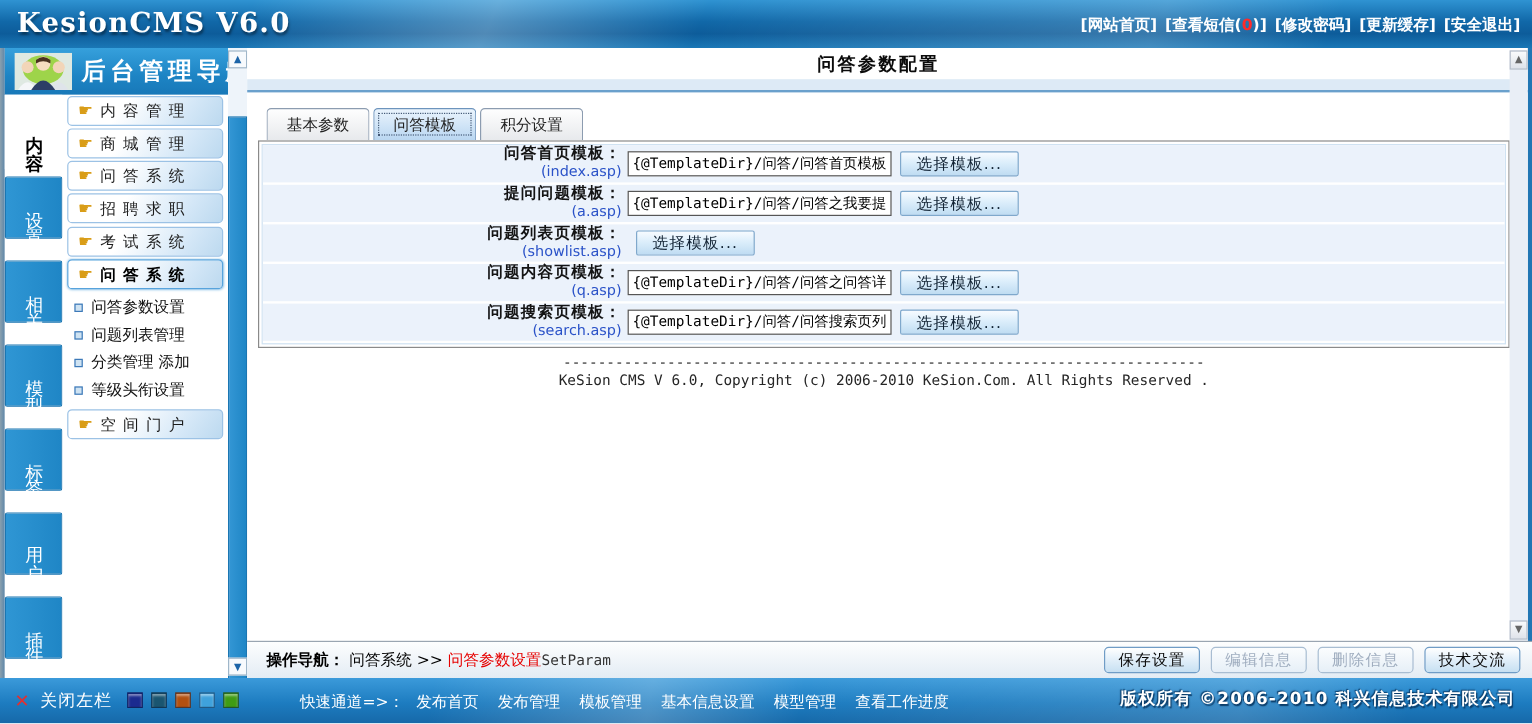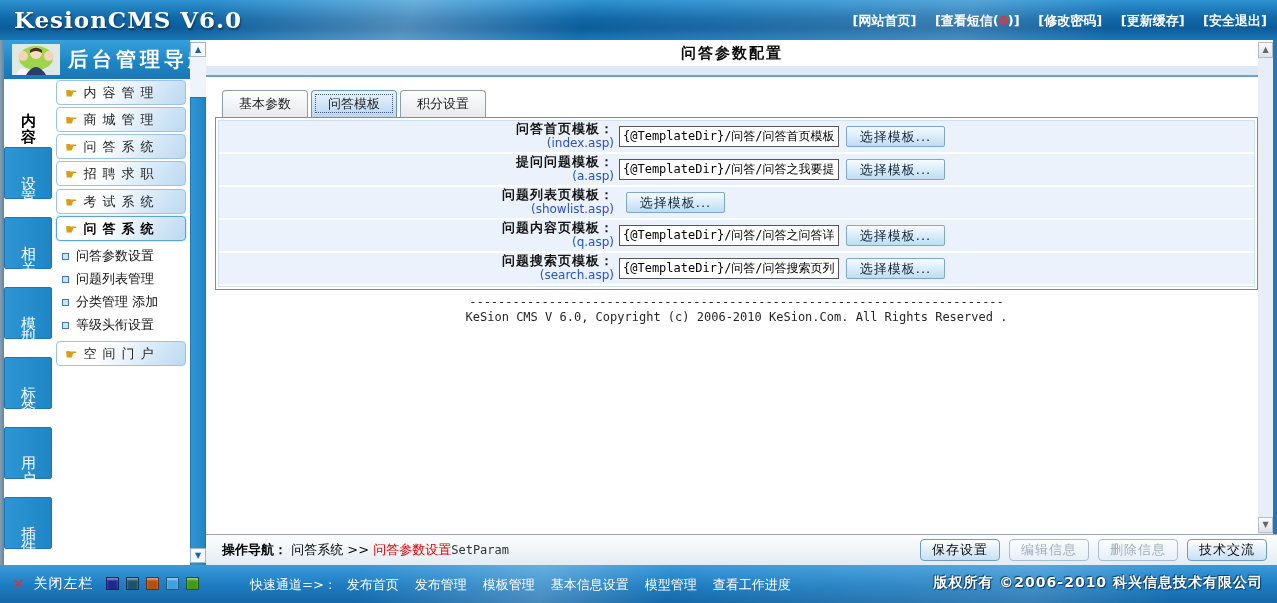--- a/index.html
+++ b/index.html
@@ -11,21 +11,21 @@
   .topbar { position:absolute; left:0; top:0; width:1277px; height:40px;
     background:linear-gradient(180deg,#2f93d2 0%,#1168a8 45%,#0d5c9a 70%,#1a77b6 100%); overflow:hidden; }
   .topbar::before { content:""; position:absolute; left:-80px; top:-30px; width:1450px; height:90px;
     background:linear-gradient(115deg,rgba(255,255,255,0) 20%,rgba(255,255,255,.28) 34%,rgba(255,255,255,0) 46%,rgba(255,255,255,.18) 72%,rgba(255,255,255,0) 82%);
     transform:rotate(-2deg); pointer-events:none; }
   .logo { position:absolute; left:14px; top:6px; color:#fff; font-family:"DejaVu Serif","Liberation Serif",serif;
     font-size:23px; font-weight:bold; letter-spacing:1px; text-shadow:1px 2px 2px rgba(0,0,0,.4); }
   .topdate { position:absolute; left:226px; top:12px; color:#fff; font-size:13px; font-weight:bold; }
   .topdate .lunar { text-decoration:underline; cursor:pointer; }
   .toplinks { position:absolute; right:10px; top:12px; color:#fff; font-size:13px; font-weight:bold; }
-  .toplinks a { color:#fff; text-decoration:none; margin-left:14px; cursor:pointer; }
+  .toplinks a { color:#fff; text-decoration:none; margin-left:2px; cursor:pointer; }
   .msg-count { color:#ff2a2a; }
 
   
   .win-border-left { position:absolute; left:0; top:40px; width:4px; height:525px;
     background:linear-gradient(90deg,#8aa0ae,#5d86a8); }
   .win-border-right { position:absolute; right:0; top:40px; width:4px; height:525px; background:#2276b4; }
 
   
   .side-header { position:absolute; left:4px; top:40px; width:186px; height:39px;
     background:linear-gradient(180deg,#36a0dc,#1d84c4 60%,#1878b8); display:flex; align-items:center; overflow:hidden; }
@@ -69,21 +69,21 @@
     border:1px solid #8c9cb0; border-bottom:none; border-radius:4px 4px 0 0;
     background:linear-gradient(180deg,#fefefe,#e7e9ec); color:#222; cursor:pointer; font-size:13px; }
   .tab.active { background:linear-gradient(180deg,#eaf4fd,#b9d6f1); border-color:#6d94bd;
     outline:1px dotted #445a77; outline-offset:-5px; }
 
   .ftable { position:absolute; left:9px; top:77px; width:1043px; height:173px;
     border:1px solid #8a8a8a; background:#fff; padding:2px; }
   .ftable-inner { width:100%; height:100%; border:1px solid #cfe2f2; background:#fff; }
   .frow { height:31px; margin-bottom:2px; background:#ebf2fb; display:flex; align-items:center; }
   .frow:last-child { margin-bottom:0; }
-  .flabel { width:400px; flex:none; text-align:right; line-height:1.15; padding-right:5px; }
+  .flabel { width:304px; flex:none; text-align:right; line-height:1.15; padding-right:5px; }
   .flabel .lname { font-weight:bold; color:#141414; font-size:13px; letter-spacing:1px; }
   .flabel .lfile { color:#2a52c8; font-size:12px; }
   .finput { width:220px; height:21px; flex:none; border:1px solid #565656; background:#fff;
     font-family:"DejaVu Sans Mono","Liberation Mono",monospace; font-size:12px; padding:0 3px; color:#000; }
   .fbtn { width:99px; height:21px; flex:none; margin-left:7px; border:1px solid #7fa8cc; border-radius:2px;
     background:linear-gradient(180deg,#f7fbff,#dceefb 45%,#bfdcf2); font-size:13px; color:#123;
     font-family:"DejaVu Sans","Liberation Sans",sans-serif; cursor:pointer; letter-spacing:1px; }
 
   .cpy-wrap { position:absolute; left:9px; top:255px; width:1043px; text-align:center;
     font-family:"DejaVu Sans Mono","Liberation Mono",monospace; color:#262626; }

